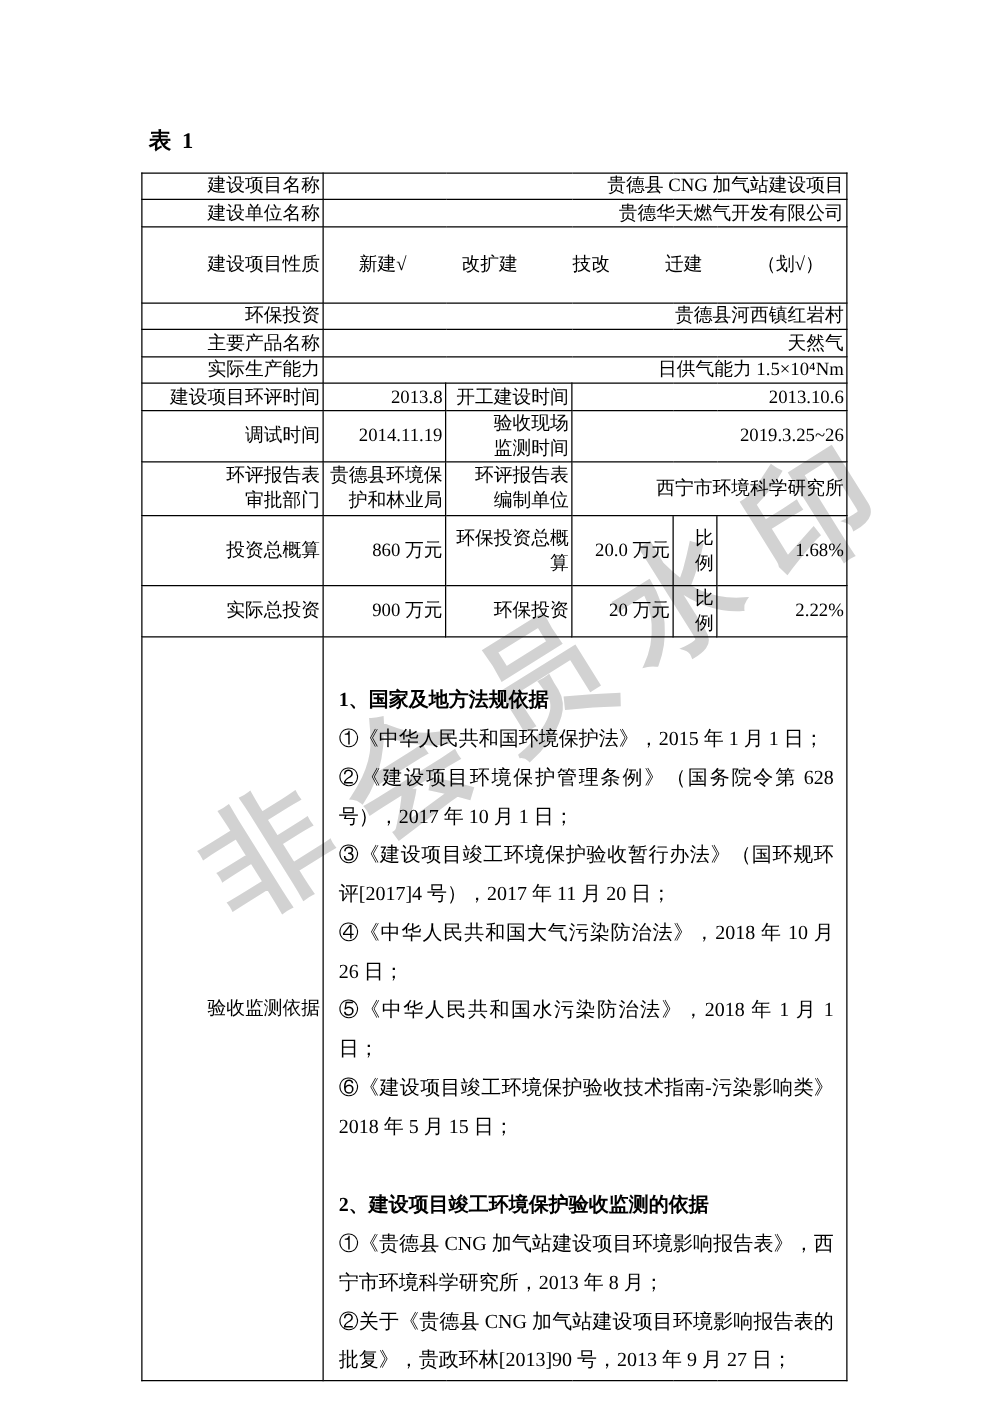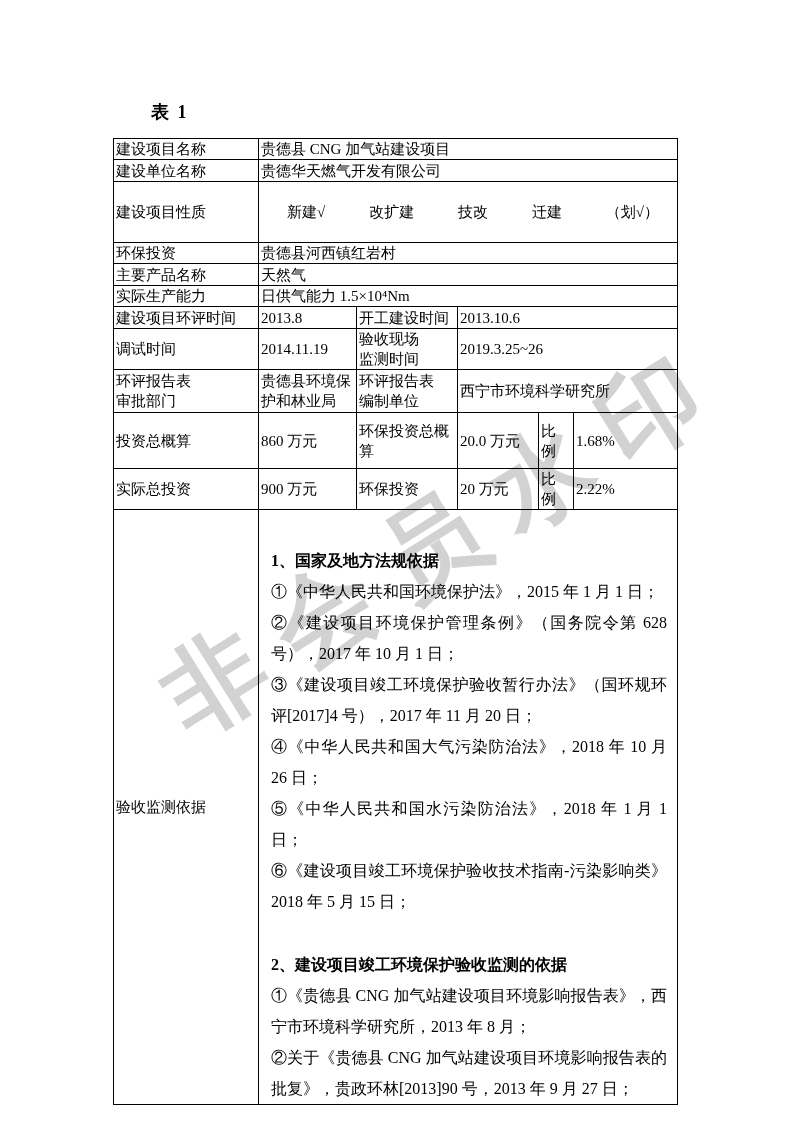--- a/index.html
+++ b/index.html
@@ -6,27 +6,27 @@
   .page{
     position:relative;width:793px;height:1122px;background:#ffffff;overflow:hidden;
     font-family:"Liberation Serif","DejaVu Serif",serif;color:#000;
   }
   .watermark{
     position:absolute;left:445px;top:540px;
     transform:translate(-50%,-50%) rotate(-32deg);
     font-size:100px;font-weight:bold;letter-spacing:28px;
     color:#d2d2d2;white-space:nowrap;z-index:0;user-select:none;
   }
-  .doc-title{position:absolute;left:119px;top:100px;font-size:18px;font-weight:bold;z-index:2;letter-spacing:2px;margin-left:32px;}
+  .doc-title{position:absolute;left:119px;top:100px;font-size:18px;font-weight:bold;z-index:2;letter-spacing:2px;}
   table.t{
     position:absolute;left:113px;top:138px;width:564px;z-index:1;
     border-collapse:collapse;table-layout:fixed;background:transparent;
   }
   .t td{
-    border:1px solid #000;text-align:left;vertical-align:middle;
+    border:1px solid #000;text-align:right;vertical-align:middle;
     font-size:15px;line-height:20px;padding:0 2px;white-space:pre-line;overflow:hidden;
   }
   .nature{display:flex;justify-content:space-between;align-items:center;padding:0 16px 0 26px;}
   td.basis{
     text-align:left;vertical-align:top;white-space:normal;
     padding:3px 10px 0 12px;
   }
   .sec-h,.law{font-size:16px;line-height:31px;text-align:justify;}
   .sec-h{font-weight:bold;margin-top:32px;}
 </style>

